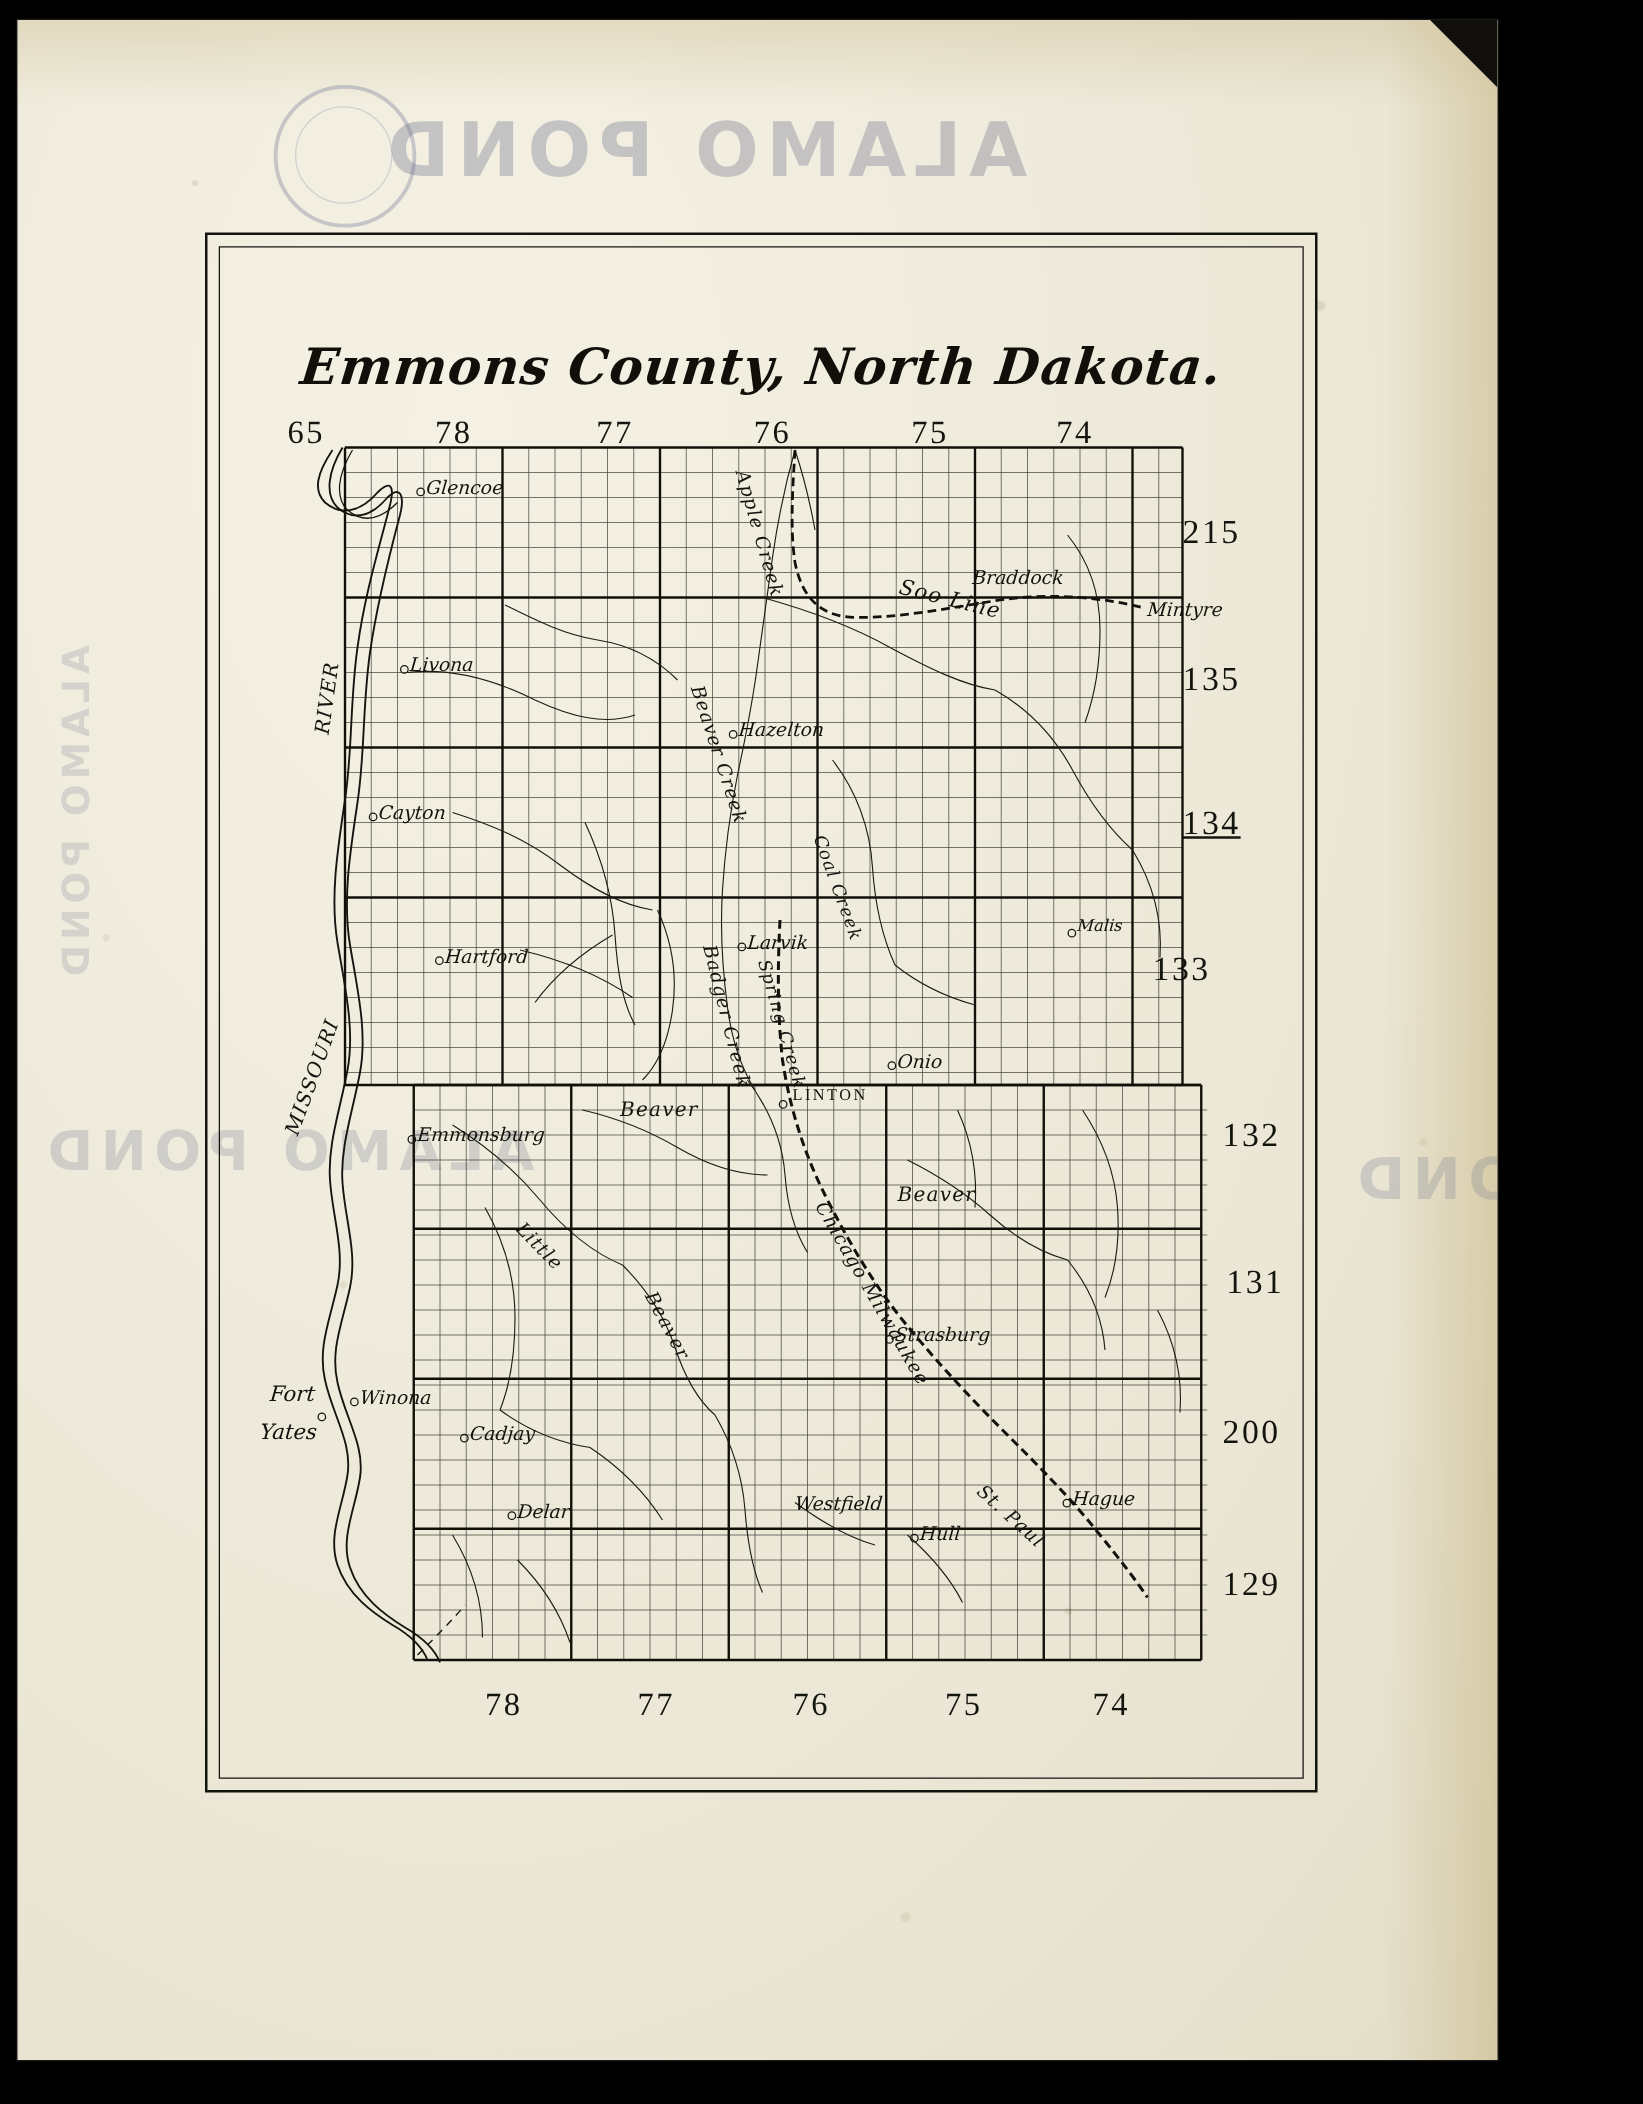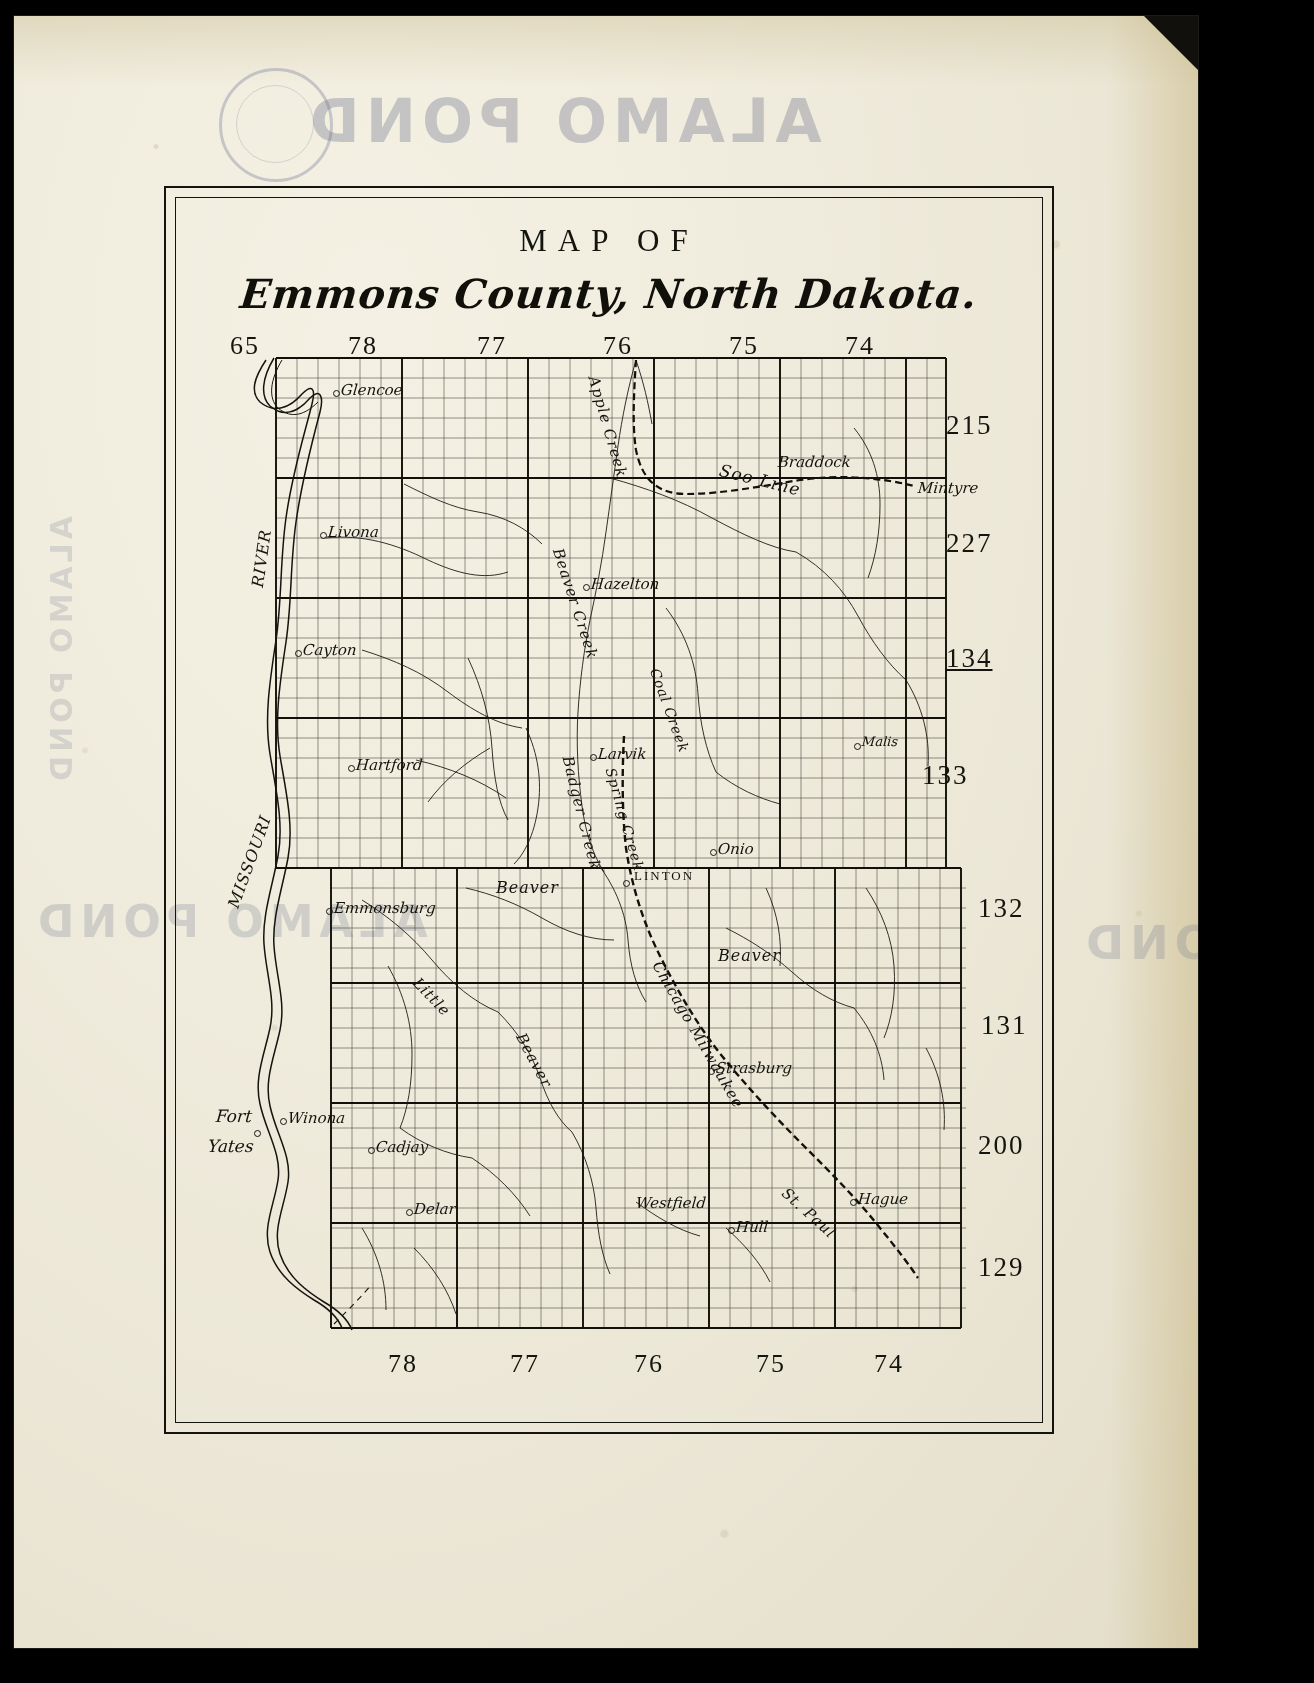--- a/index.html
+++ b/index.html
@@ -261,40 +261,39 @@
 
     <div id="stamp-ring"></div>
     <div class="bleed-stamp" id="stamp-main">ALAMO POND</div>
     <div class="bleed-stamp" id="stamp-left">ALAMO POND</div>
     <div class="bleed-stamp" id="stamp-right">ALAMO POND</div>
     <div id="stamp-left-v">ALAMO POND</div>
 
     <div id="frame-outer">
       <div id="frame-inner"></div>
 
-      <div id="title-small">MAP OF</div>
       <div id="title-main">Emmons County, North Dakota.</div>
 
       <div id="mapwrap">
 
         <div class="axis-label" style="left:64px;  top:143px;">65</div>
         <div class="axis-label" style="left:182px; top:143px;">78</div>
         <div class="axis-label" style="left:311px; top:143px;">77</div>
         <div class="axis-label" style="left:437px; top:143px;">76</div>
         <div class="axis-label" style="left:563px; top:143px;">75</div>
         <div class="axis-label" style="left:679px; top:143px;">74</div>
 
         <div class="axis-label" style="left:222px; top:1161px;">78</div>
         <div class="axis-label" style="left:344px; top:1161px;">77</div>
         <div class="axis-label" style="left:468px; top:1161px;">76</div>
         <div class="axis-label" style="left:590px; top:1161px;">75</div>
         <div class="axis-label" style="left:708px; top:1161px;">74</div>
 
         <div class="town-label" style="left:780px; top:222px;">215</div>
-        <div class="town-label" style="left:780px; top:340px;">227</div>
+        <div class="town-label" style="left:780px; top:340px;">135</div>
         <div class="town-label" style="left:780px; top:455px;text-decoration:underline;">134</div>
         <div class="town-label" style="left:756px; top:572px;">133</div>
         <div class="town-label" style="left:812px; top:705px;text-align:right;">132</div>
         <div class="town-label" style="left:815px; top:822px;">131</div>
         <div class="town-label" style="left:812px; top:942px;">200</div>
         <div class="town-label" style="left:812px; top:1064px;">129</div>
 
         <svg id="map-svg" width="886" height="1244" viewBox="0 0 886 1244">
           <defs>
             <clipPath id="clipUpper">

